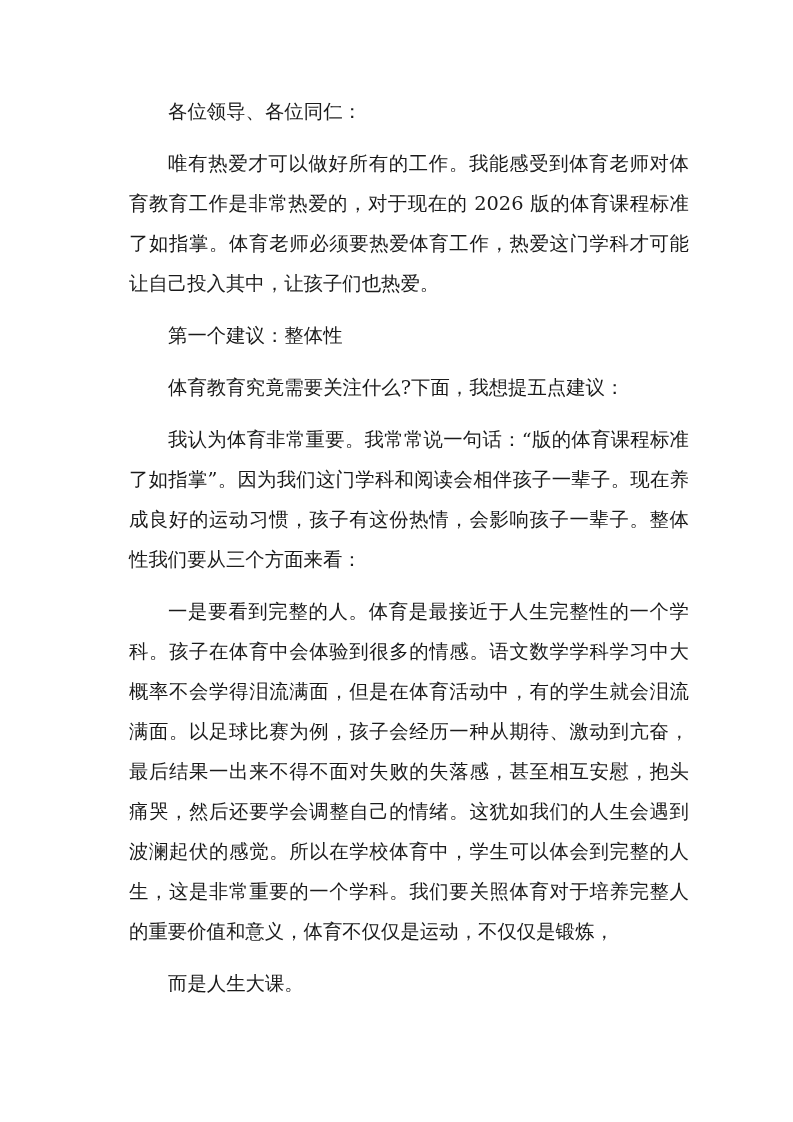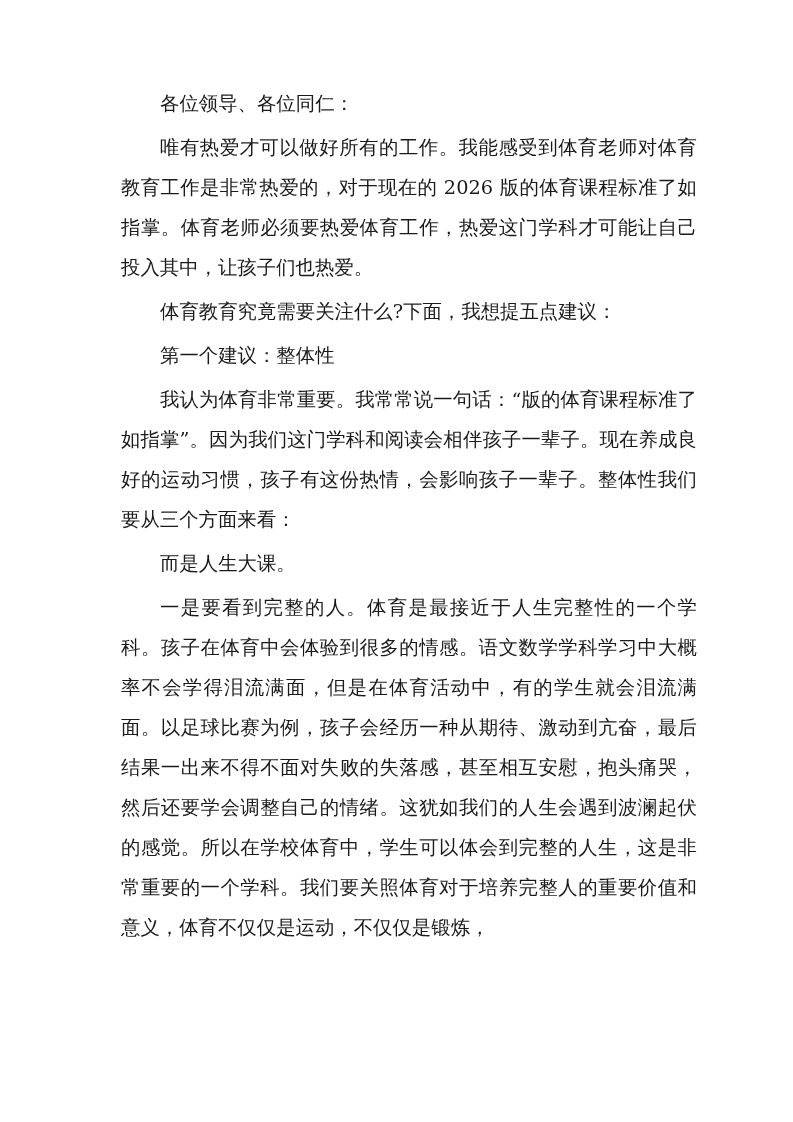--- a/index.html
+++ b/index.html
@@ -15,36 +15,36 @@
       font-family: "DejaVu Serif", "Liberation Serif", serif;
       color: #1a1a1a;
     }
     .page {
       position: absolute;
       left: 117px;
       top: 80px;
       width: 584px;
     }
     .para {
-      margin: 4px;
+      margin: 12px;
       font-size: 19.4px;
       line-height: 40px;
       text-align: justify;
       text-justify: inter-character;
       letter-spacing: 0;
       word-break: break-all;
     }
     .indent {
       text-indent: 39px;
     }
   </style>
 </head>
 <body>
 
 <div class="page">
   <p class="para indent">各位领导、各位同仁：</p>
   <p class="para indent">唯有热爱才可以做好所有的工作。我能感受到体育老师对体育教育工作是非常热爱的，对于现在的 2026 版的体育课程标准了如指掌。体育老师必须要热爱体育工作，热爱这门学科才可能让自己投入其中，让孩子们也热爱。</p>
+  <p class="para indent">第一个建议：整体性</p>
   <p class="para indent">体育教育究竟需要关注什么?下面，我想提五点建议：</p>
-  <p class="para indent">第一个建议：整体性</p>
   <p class="para indent">我认为体育非常重要。我常常说一句话：“版的体育课程标准了如指掌”。因为我们这门学科和阅读会相伴孩子一辈子。现在养成良好的运动习惯，孩子有这份热情，会影响孩子一辈子。整体性我们要从三个方面来看：</p>
+  <p class="para indent">一是要看到完整的人。体育是最接近于人生完整性的一个学科。孩子在体育中会体验到很多的情感。语文数学学科学习中大概率不会学得泪流满面，但是在体育活动中，有的学生就会泪流满面。以足球比赛为例，孩子会经历一种从期待、激动到亢奋，最后结果一出来不得不面对失败的失落感，甚至相互安慰，抱头痛哭，然后还要学会调整自己的情绪。这犹如我们的人生会遇到波澜起伏的感觉。所以在学校体育中，学生可以体会到完整的人生，这是非常重要的一个学科。我们要关照体育对于培养完整人的重要价值和意义，体育不仅仅是运动，不仅仅是锻炼，</p>
   <p class="para indent">而是人生大课。</p>
-  <p class="para indent">一是要看到完整的人。体育是最接近于人生完整性的一个学科。孩子在体育中会体验到很多的情感。语文数学学科学习中大概率不会学得泪流满面，但是在体育活动中，有的学生就会泪流满面。以足球比赛为例，孩子会经历一种从期待、激动到亢奋，最后结果一出来不得不面对失败的失落感，甚至相互安慰，抱头痛哭，然后还要学会调整自己的情绪。这犹如我们的人生会遇到波澜起伏的感觉。所以在学校体育中，学生可以体会到完整的人生，这是非常重要的一个学科。我们要关照体育对于培养完整人的重要价值和意义，体育不仅仅是运动，不仅仅是锻炼，</p>
 </div>
 
 </body></html>

